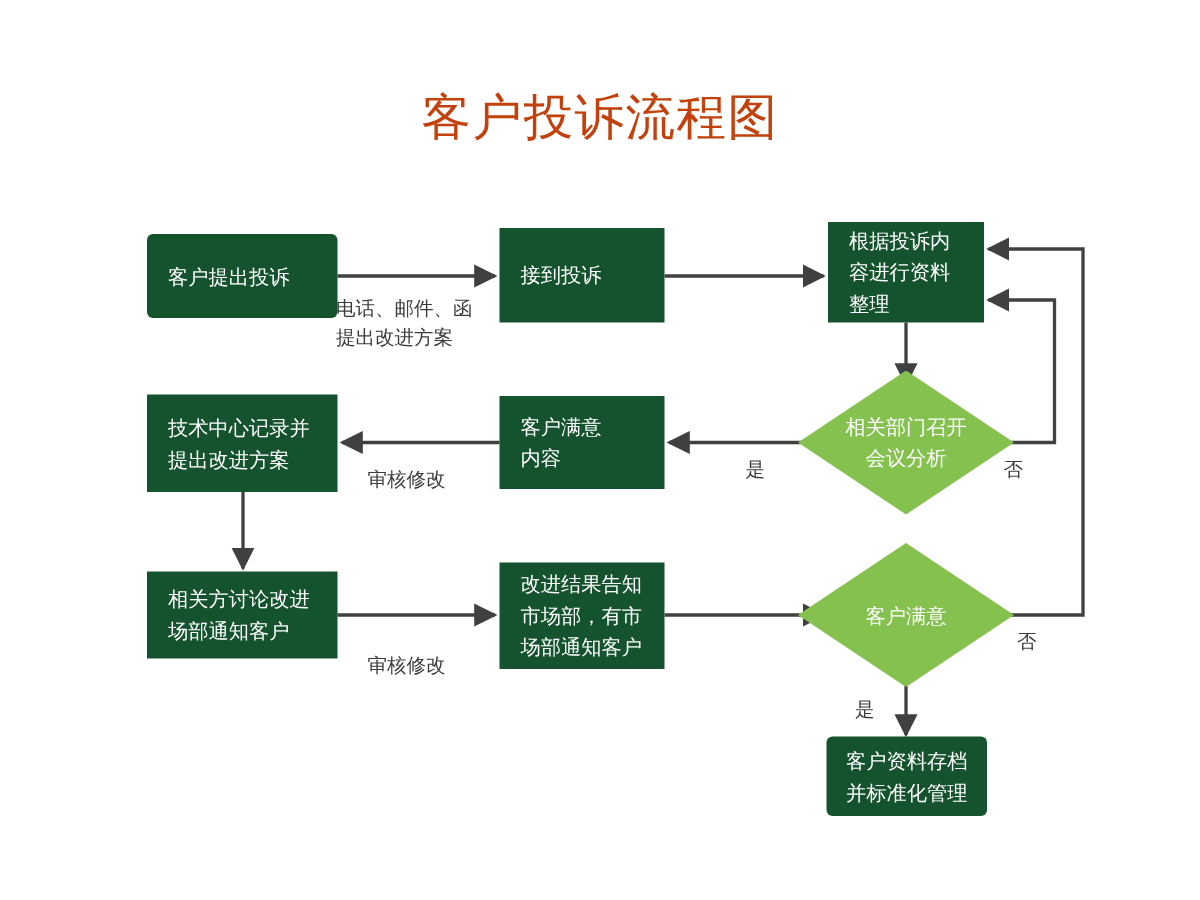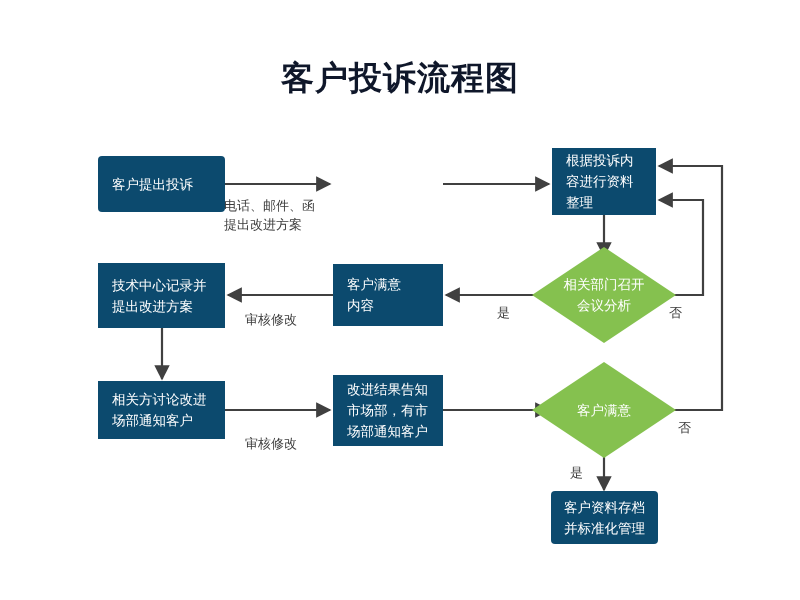--- a/index.html
+++ b/index.html
@@ -24,34 +24,34 @@
     width: 800px;
     height: 600px;
   }
   .title {
     position: absolute;
     left: 0;
     top: 56px;
     width: 800px;
     text-align: center;
     font-size: 33px;
-    font-weight: bold;
-    color: #0f172a;
+    font-weight: normal;
+    color: #c2410c;
     letter-spacing: 1px;
   }
   .node {
     position: absolute;
     box-sizing: border-box;
     display: flex;
     align-items: center;
     justify-content: flex-start;
     color: #ffffff;
     font-size: 13.5px;
     line-height: 21px;
-    background: #0c4a6e;
+    background: #14532d;
     padding-left: 14px;
     z-index: 2;
   }
   .node.rounded {
     border-radius: 4px;
   }
   .node .node-text {
     white-space: pre-line;
   }
   .node.centered {
@@ -121,20 +121,23 @@
       <path d="M 604 450 L 604 490"></path>
       <path d="M 656 295 L 703 295 L 703 200 L 659 200"></path>
       <path d="M 656 410 L 722 410 L 722 166 L 659 166"></path>
     </g>
   </svg>
 
   <div class="node rounded" style="left:98px; top:156px; width:127px; height:56px;">
     <span class="node-text">客户提出投诉</span>
   </div>
 
+  <div class="node" style="left:333px; top:152px; width:110px; height:63px;">
+    <span class="node-text">接到投诉</span>
+  </div>
 
   <div class="node" style="left:552px; top:148px; width:104px; height:67px;">
     <span class="node-text">根据投诉内
 容进行资料
 整理</span>
   </div>
 
   <div class="diamond-wrap" style="left:532px; top:247px; width:144px; height:96px;">
     <div class="diamond-shape"></div>
     <div class="diamond-text">相关部门召开

